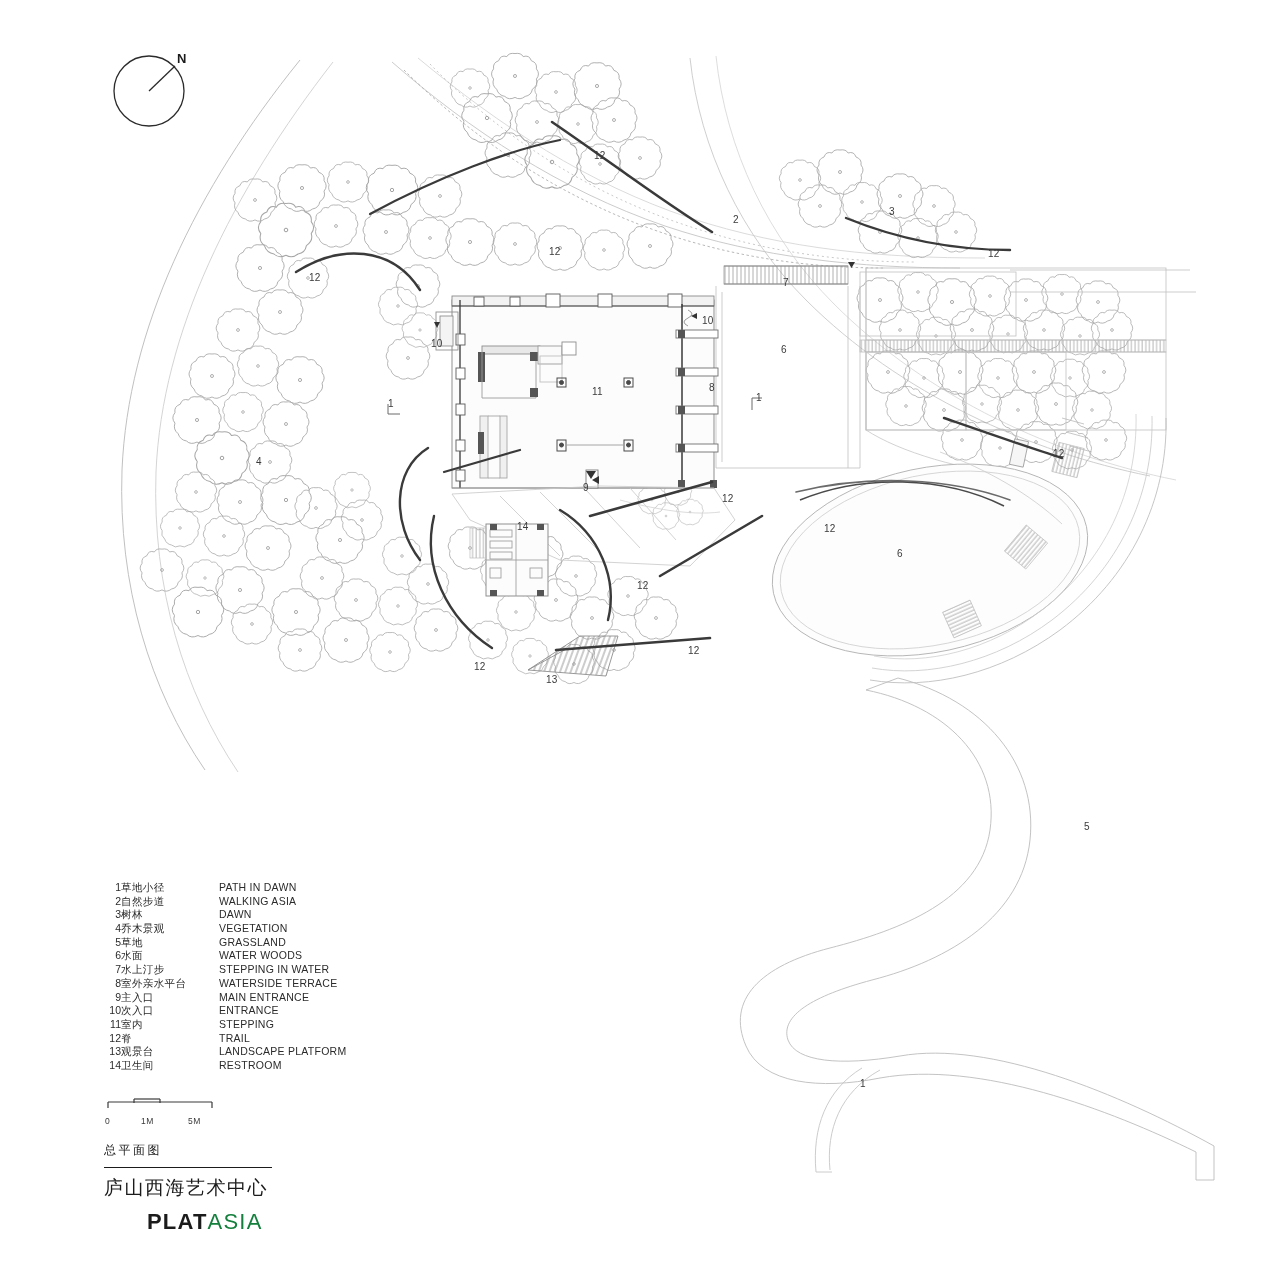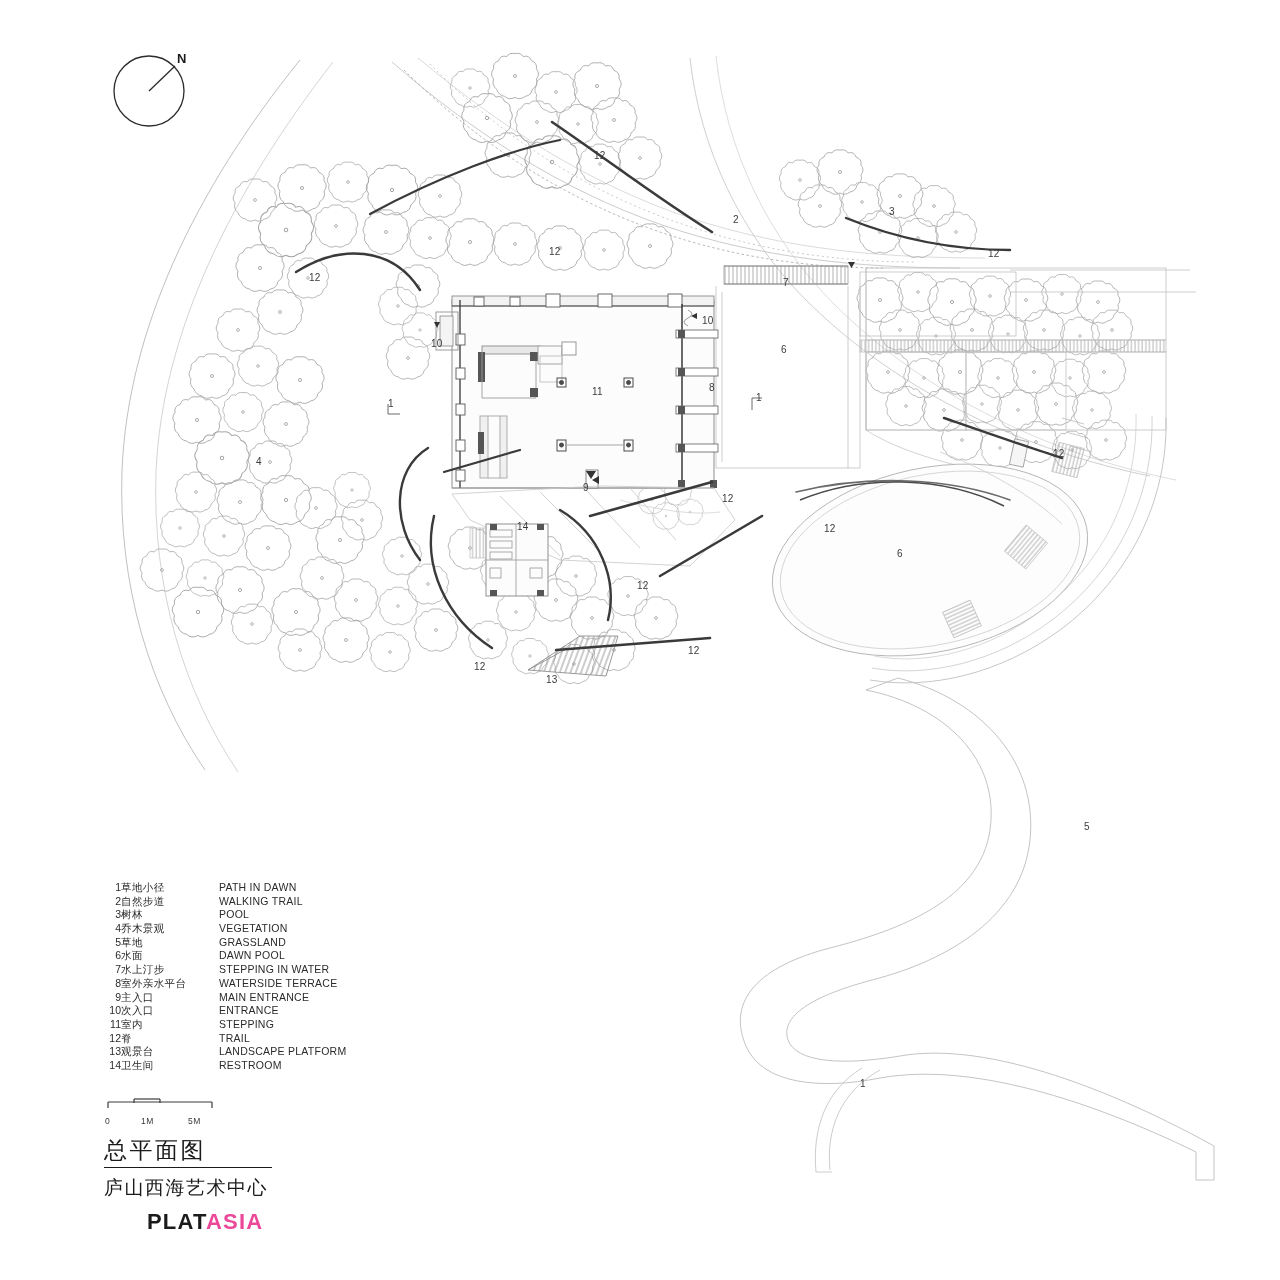--- a/index.html
+++ b/index.html
@@ -18,28 +18,28 @@
   td.cn{width:98px;font-family:"DejaVu Sans",sans-serif;letter-spacing:.4px;}
   td.en{letter-spacing:.25px;}
 
   
   #scalebar{position:absolute;left:104px;top:1096px;width:150px;}
   #scalebar .sbnums{position:relative;height:12px;margin-top:2px;}
   #scalebar .sbnums span{position:absolute;font-size:8.5px;color:#3a3a3a;letter-spacing:.4px;}
 
   
   #titleblock{position:absolute;left:104px;top:1138px;width:330px;}
-  #titleblock .t1{font-family:"DejaVu Sans",sans-serif;font-size:23px;color:#1b1b1b;
+  #titleblock .t1{font-family:"DejaVu Sans",sans-serif;font-size:12px;color:#1b1b1b;
                   letter-spacing:2.5px;line-height:24px;}
   #titleblock .rule{width:168px;height:1.4px;background:#1b1b1b;margin:5px 0 6px 0;}
   #titleblock .t2{font-family:"DejaVu Sans",sans-serif;font-size:19px;color:#1b1b1b;
                   letter-spacing:1.5px;line-height:26px;}
   #titleblock .logo{margin-top:9px;font-size:22px;letter-spacing:1.2px;color:#1b1b1b;}
   #titleblock .logo b{font-weight:700;margin-left:43px;}
-  #titleblock .logo i{font-style:normal;font-weight:700;color:#ec4899;}
+  #titleblock .logo i{font-style:normal;font-weight:400;color:#15803d;}
 
   
   #north{position:absolute;left:113px;top:44px;width:90px;height:100px;}
   #north .nlabel{position:absolute;left:64px;top:7px;font-size:13px;font-weight:700;color:#1b1b1b;}
 </style>
 </head>
 <body>
 
 <div id="sheet">
 
@@ -705,41 +705,41 @@
     <table>
       <tbody id="legend-body">
           <tr>
             <td class="num">1</td>
             <td class="cn">草地小径</td>
             <td class="en">PATH IN DAWN</td>
           </tr>
           <tr>
             <td class="num">2</td>
             <td class="cn">自然步道</td>
-            <td class="en">WALKING TRAIL</td>
+            <td class="en">WALKING ASIA</td>
           </tr>
           <tr>
             <td class="num">3</td>
             <td class="cn">树林</td>
-            <td class="en">POOL</td>
+            <td class="en">DAWN</td>
           </tr>
           <tr>
             <td class="num">4</td>
             <td class="cn">乔木景观</td>
             <td class="en">VEGETATION</td>
           </tr>
           <tr>
             <td class="num">5</td>
             <td class="cn">草地</td>
             <td class="en">GRASSLAND</td>
           </tr>
           <tr>
             <td class="num">6</td>
             <td class="cn">水面</td>
-            <td class="en">DAWN POOL</td>
+            <td class="en">WATER WOODS</td>
           </tr>
           <tr>
             <td class="num">7</td>
             <td class="cn">水上汀步</td>
             <td class="en">STEPPING IN WATER</td>
           </tr>
           <tr>
             <td class="num">8</td>
             <td class="cn">室外亲水平台</td>
             <td class="en">WATERSIDE TERRACE</td>

